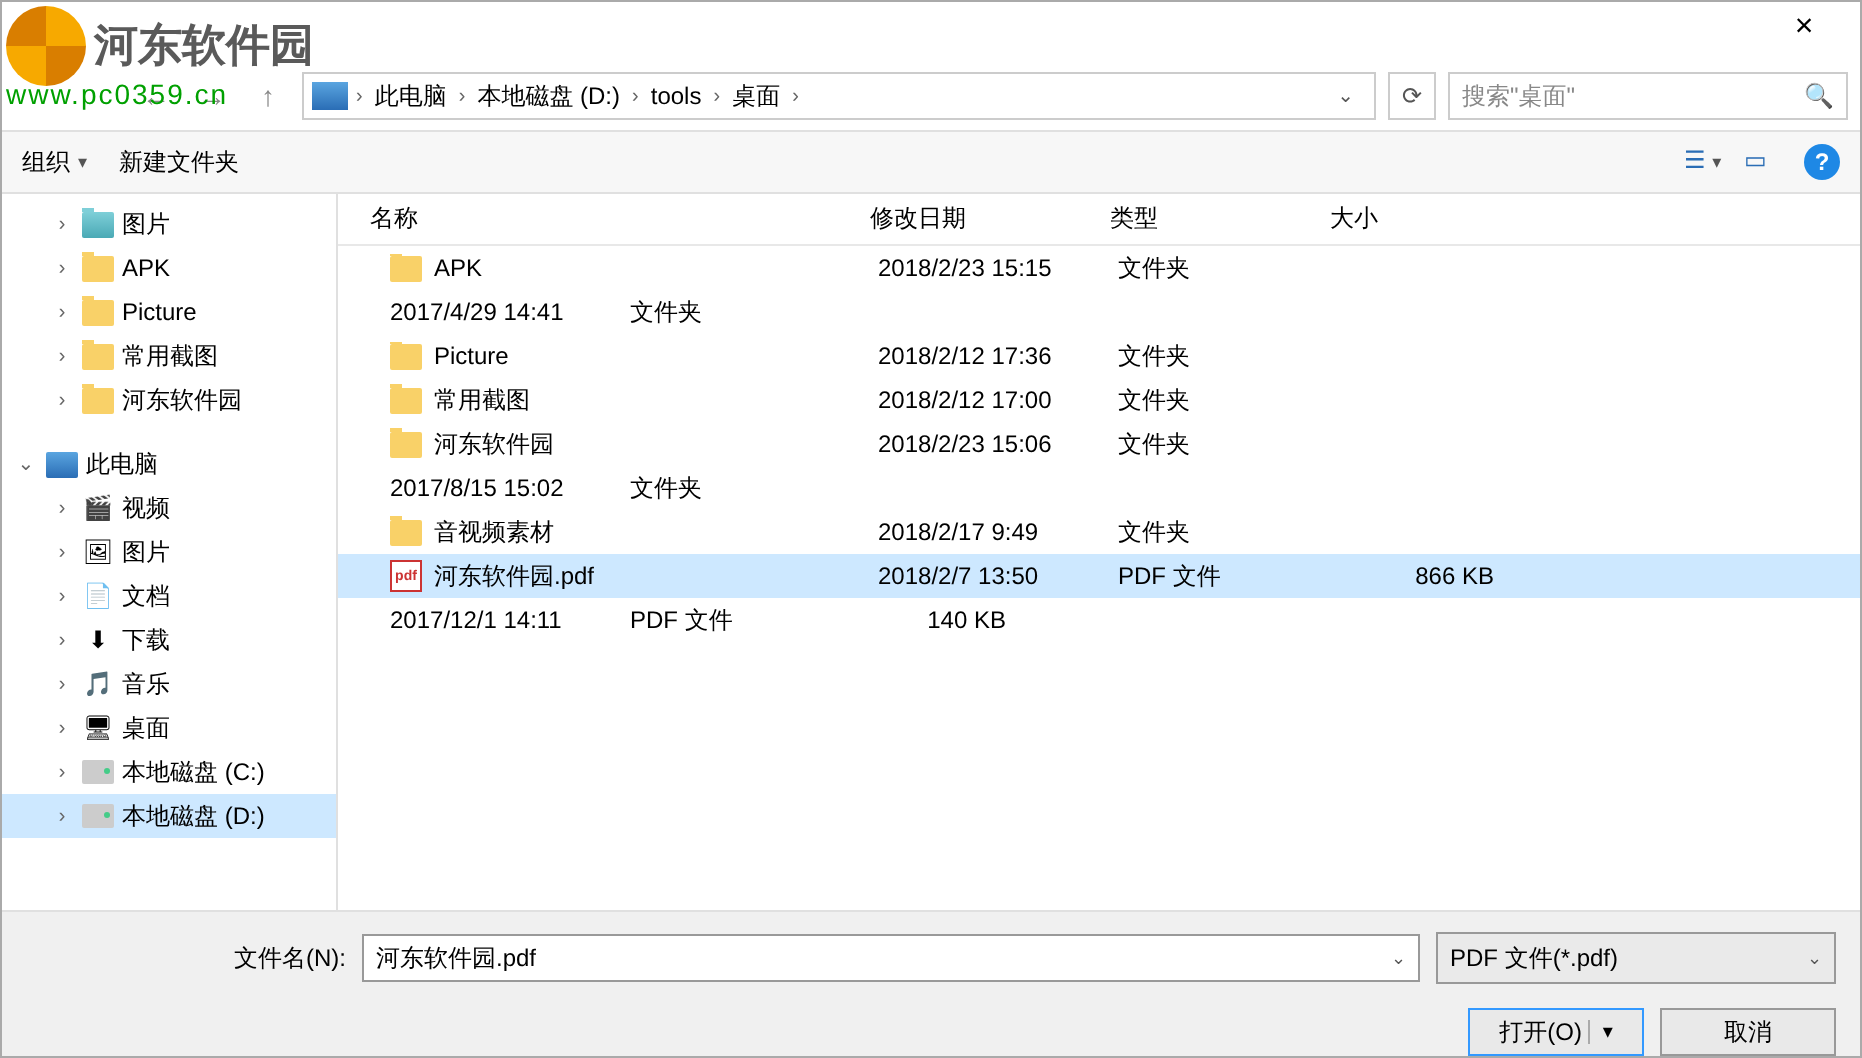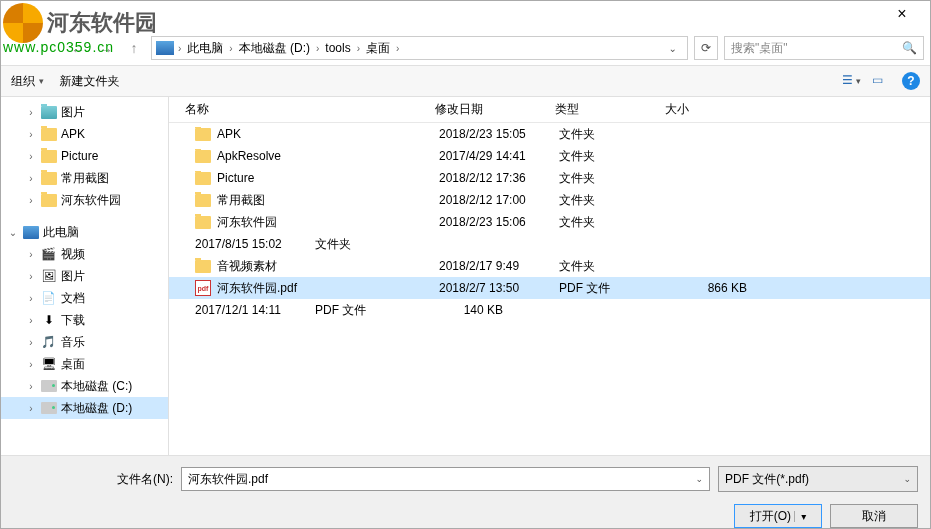--- a/index.html
+++ b/index.html
@@ -227,29 +227,25 @@
       <div class="col col-date">修改日期</div>
       <div class="col col-type">类型</div>
       <div class="col col-size" style="text-align:left">大小</div>
     </div>
     <div id="file-rows">
         <div class="file-row">
           <div class="file-cell fname">
             <span class="ico-folder"></span>
             <span>APK</span>
           </div>
-          <div class="file-cell col-date">2018/2/23 15:05</div>
-          <div class="file-cell col-type">文件夹</div>
-          <div class="file-cell col-size"></div>
-        </div>
-        <div class="file-row">
-          <div class="file-cell fname">
-            <span class="ico-folder"></span>
-            <span>ApkResolve</span>
-          </div>
+          <div class="file-cell col-date">2018/2/23 15:15</div>
+          <div class="file-cell col-type">文件夹</div>
+          <div class="file-cell col-size"></div>
+        </div>
+        <div class="file-row">
           <div class="file-cell col-date">2017/4/29 14:41</div>
           <div class="file-cell col-type">文件夹</div>
           <div class="file-cell col-size"></div>
         </div>
         <div class="file-row">
           <div class="file-cell fname">
             <span class="ico-folder"></span>
             <span>Picture</span>
           </div>
           <div class="file-cell col-date">2018/2/12 17:36</div>

